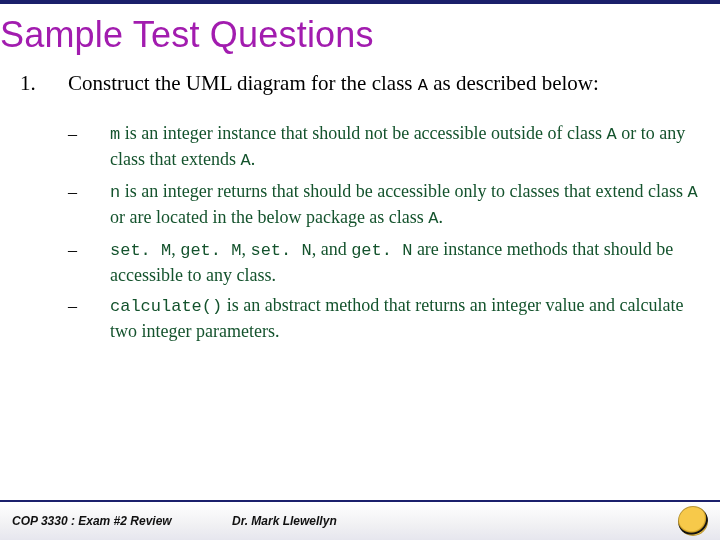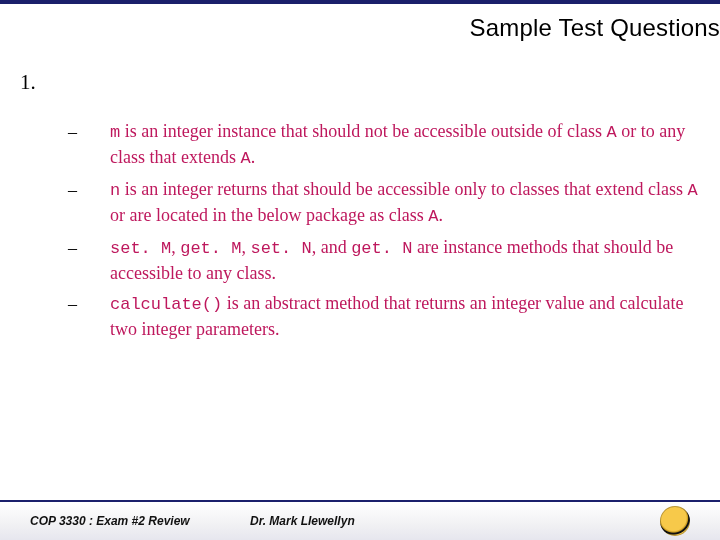--- a/index.html
+++ b/index.html
@@ -11,24 +11,24 @@
   }
   .top-rule {
     position: absolute;
     top: 0; left: 0; right: 0;
     height: 4px;
     background: #1a1f6b;
   }
   .title {
     position: absolute;
     top: 14px; left: 0; right: 0;
-    text-align: right;
+    text-align: left;
     font-family: Arial, Helvetica, sans-serif;
-    font-size: 24px;
-    color: #000000;
+    font-size: 36px;
+    color: #a21caf;
     letter-spacing: 0.2px;
   }
   .content {
     position: absolute;
     top: 70px;
     left: 20px;
     right: 20px;
   }
   .q-row {
     display: flex;
@@ -55,35 +55,35 @@
   .b-dash {
     width: 42px;
     flex: 0 0 42px;
     font-size: 18px;
     line-height: 1.35;
     padding-top: 1px;
   }
   .b-text {
     font-size: 18px;
     line-height: 1.35;
-    color: #be185d;
+    color: #14532d;
   }
   .mono {
     font-family: "Courier New", Courier, monospace;
     font-size: 17px;
   }
   .footer {
     position: absolute;
     left: 0; right: 0; bottom: 0;
     height: 40px;
     border-top: 2px solid #1a1f6b;
     background: linear-gradient(#ffffff, #f2f2f4 55%, #e6e6ee);
     display: flex;
     align-items: center;
-    padding: 0 30px;
+    padding: 0 12px;
     font-family: Arial, Helvetica, sans-serif;
     font-size: 12px;
     font-style: italic;
     font-weight: bold;
     color: #111;
   }
   .footer .course { flex: 0 0 220px; }
   .footer .page   { flex: 0 0 140px; text-align: left; }
   .footer .author { flex: 0 0 200px; text-align: left; }
   .footer .spacer { flex: 1 1 auto; }
@@ -98,20 +98,23 @@
 <body>
 
 <div class="top-rule"></div>
 
 <div class="title">Sample Test Questions</div>
 
 <div class="content">
 
   <div class="q-row">
     <div class="q-num">1.</div>
+    <div class="q-text">
+      <span>Construct the UML diagram for the class </span><span class="mono">A</span><span> as described below:</span>
+    </div>
   </div>
 
   <div class="bullets" id="bullets">
       <div class="b-row">
         <div class="b-dash">–</div>
         <div class="b-text"><span class="mono">m</span><span> is an integer instance that should not be accessible outside of class </span><span class="mono">A</span><span> or to any class that extends </span><span class="mono">A</span><span>.</span></div>
       </div>
       <div class="b-row">
         <div class="b-dash">–</div>
         <div class="b-text"><span class="mono">n</span><span> is an integer returns that should be accessible only to classes that extend class </span><span class="mono">A</span><span> or are located in the below package as class </span><span class="mono">A</span><span>.</span></div>

